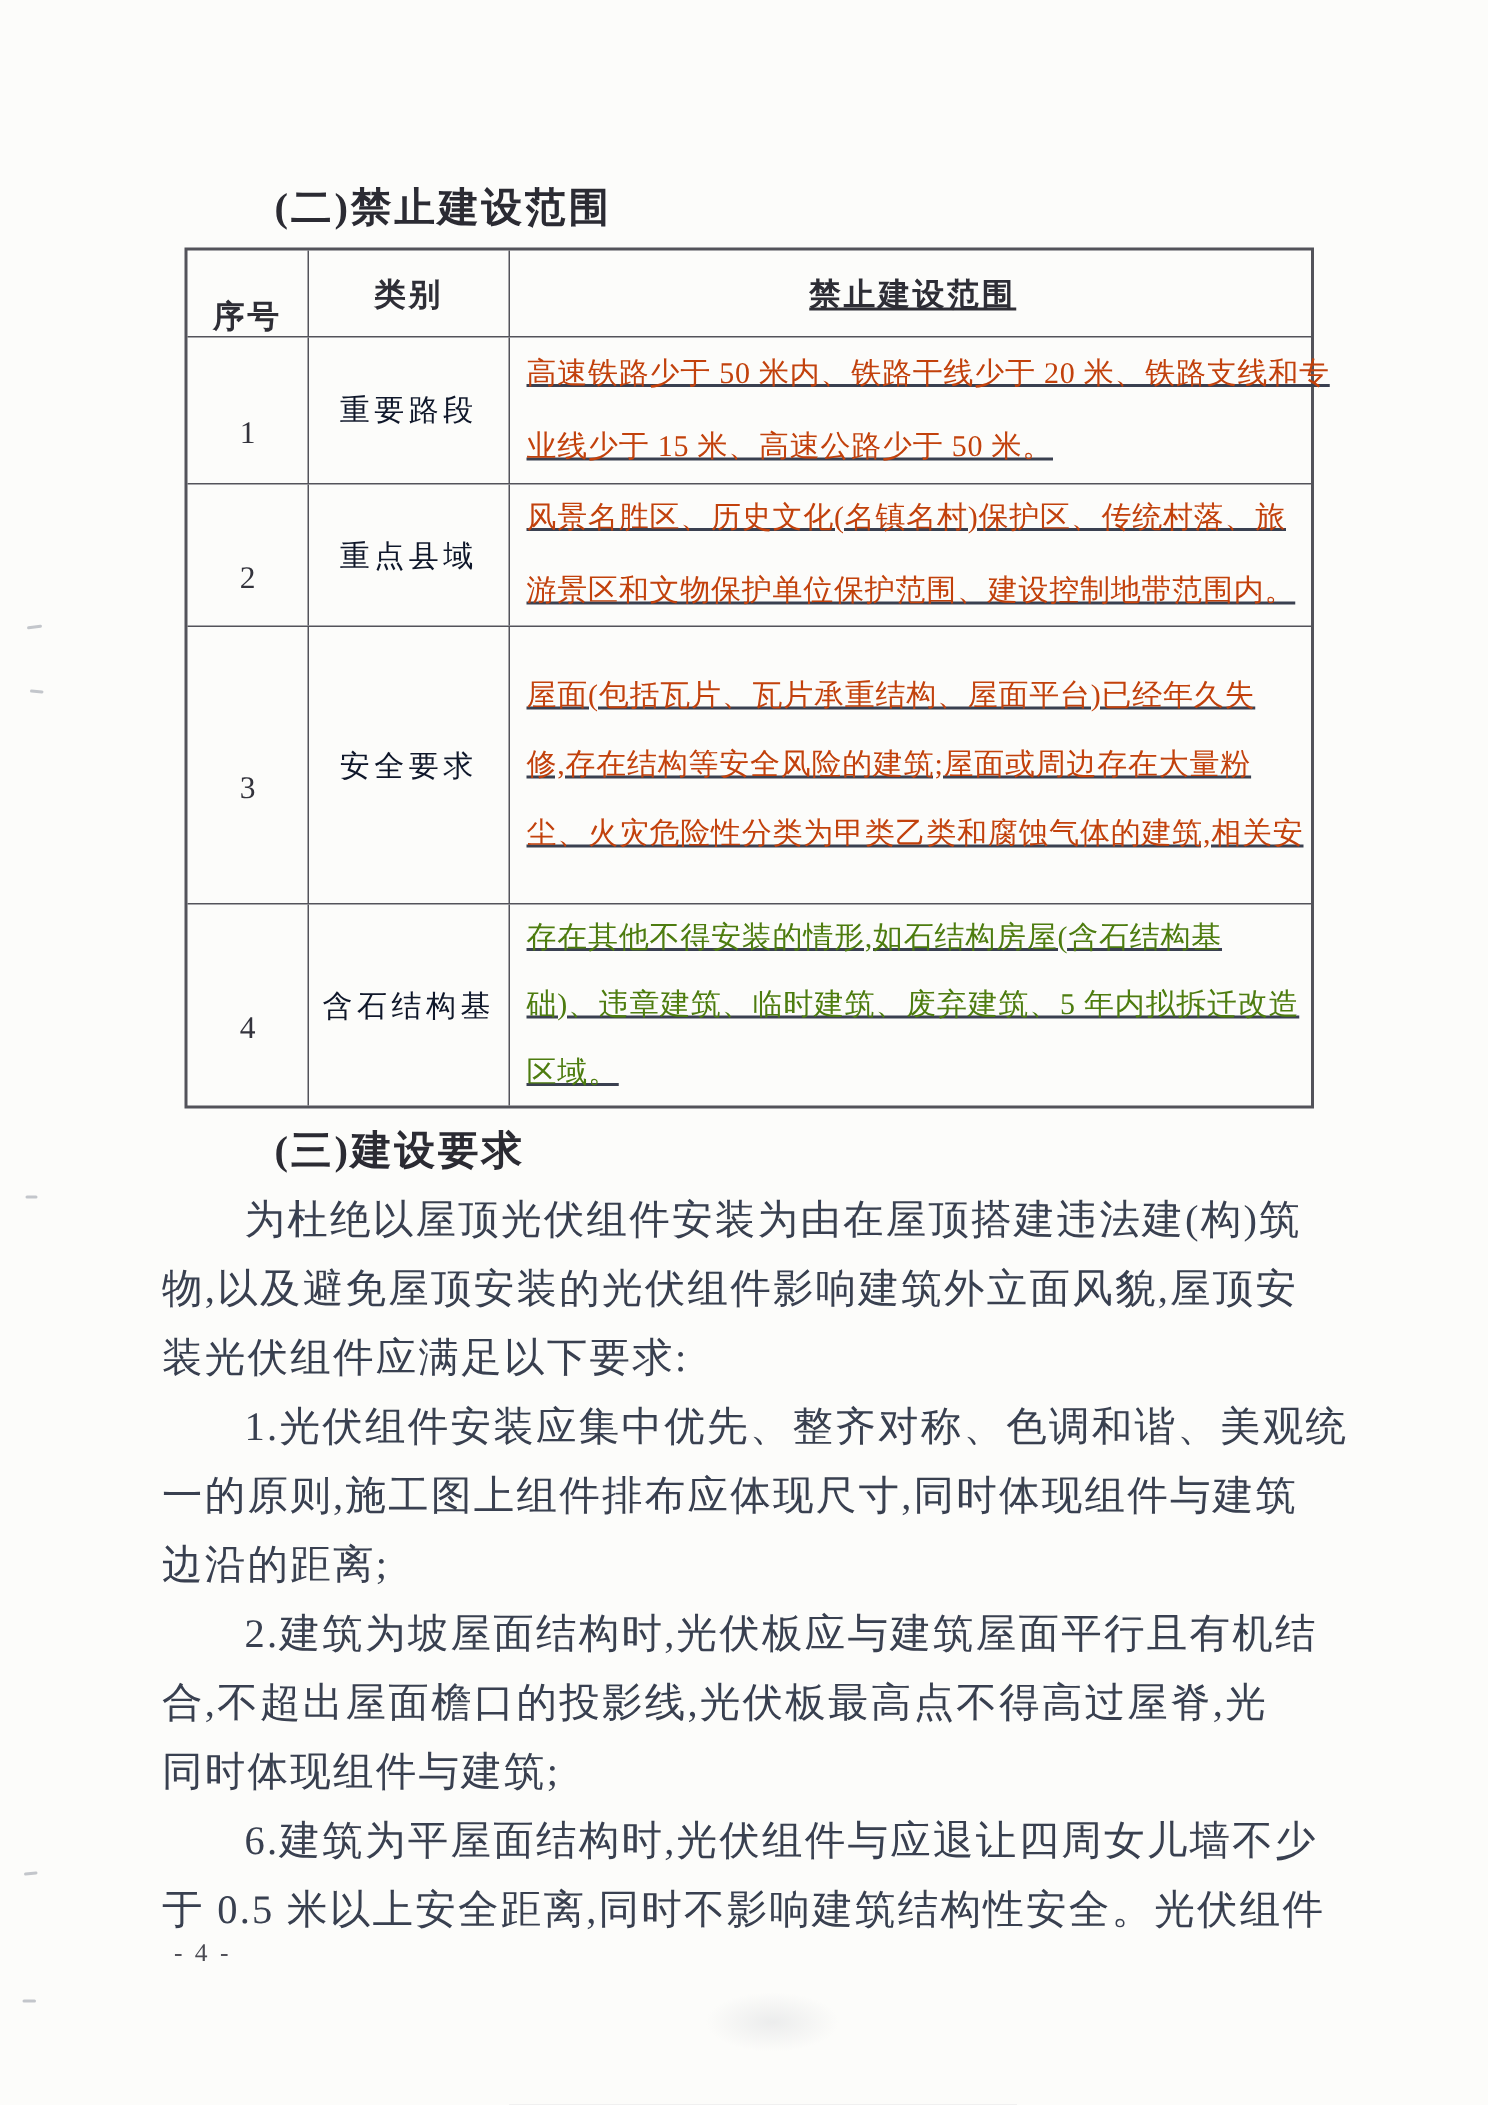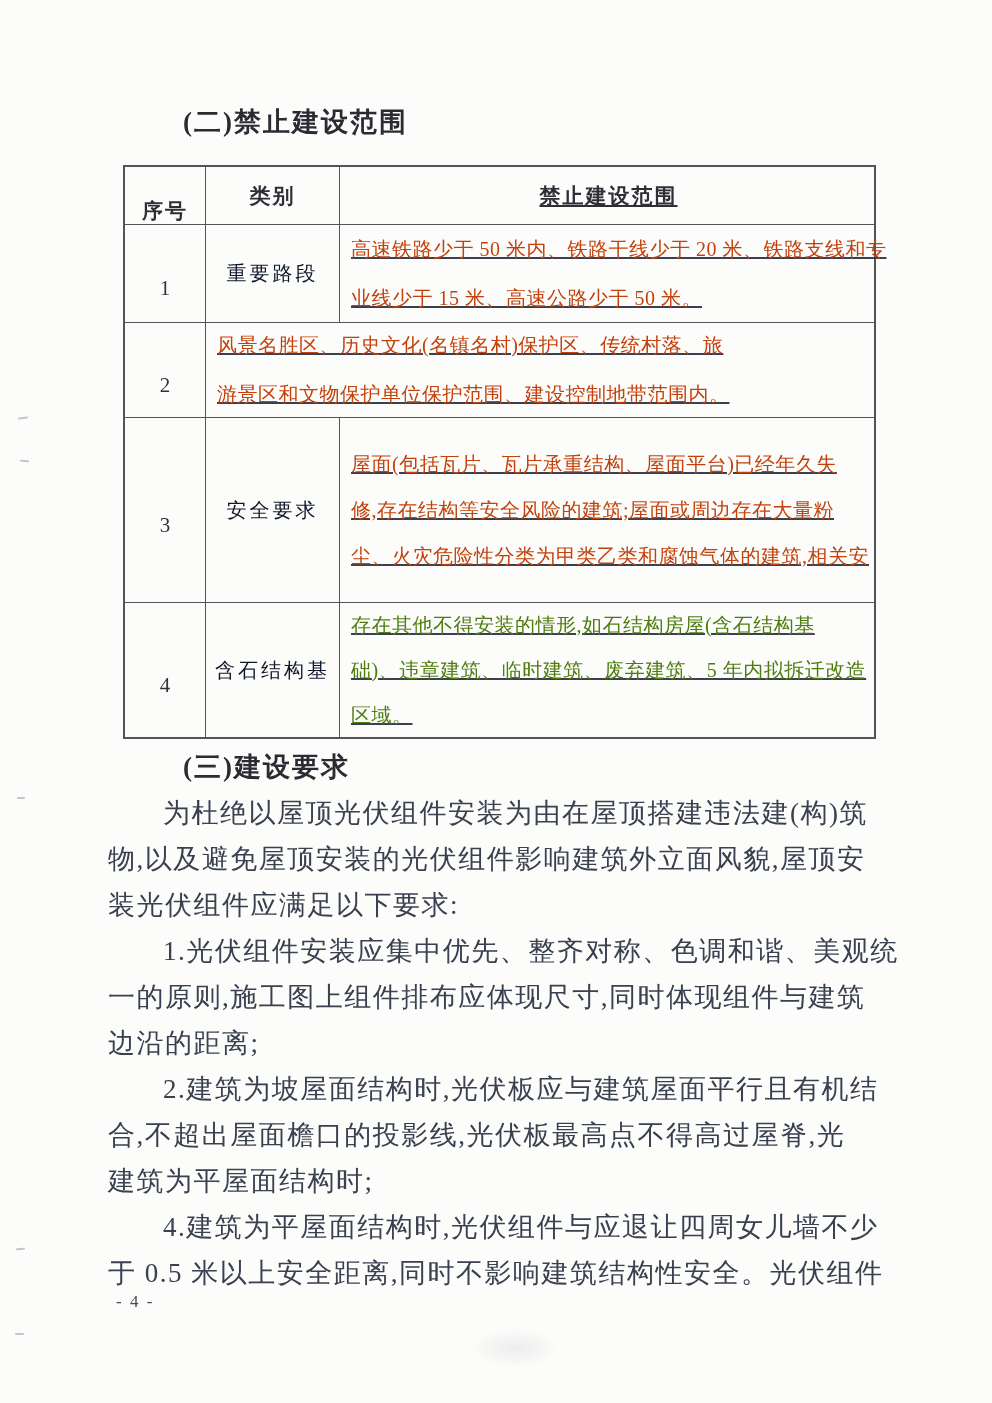--- a/index.html
+++ b/index.html
@@ -4,21 +4,21 @@
 <style>
   html,body { margin:0; padding:0; background:#e8e8e8; }
   .page {
     position:relative; width:992px; height:1403px; margin:0 auto;
     background:#fcfcfa; overflow:hidden;
     font-family:"Liberation Serif","DejaVu Serif",serif;
     color:#3a4050;
   }
   
   .h-sec { font-weight:bold; color:#2b2b33; font-size:27px; letter-spacing:2px; }
-  #heading-ban { position:absolute; left:183px; top:104px; }
+  #heading-ban { position:absolute; left:183px; top:120px; }
 
   
   .tbl { position:absolute; left:123px; top:165px; width:753px; box-sizing:border-box;
          border:2px solid #53535a; }
   .trow { display:flex; border-top:1.5px solid #53535a; box-sizing:border-box; }
   .trow.first { border-top:none; }
   .cell { box-sizing:border-box; border-left:1.5px solid #53535a;
           display:flex; align-items:center; justify-content:center; }
   .cell.cfirst { border-left:none;margin-top:30px; }
   .c1 { width:80px; flex:none; font-size:21px; color:#33333c; }
@@ -72,20 +72,21 @@
       <div class="cell c3">
         <div>
           <div class="cl">高速铁路少于 50 米内、铁路干线少于 20 米、铁路支线和专</div>
           <div class="cl">业线少于 15 米、高速公路少于 50 米。</div>
         </div>
       </div>
     </div>
 
     <div class="trow rh-2">
       <div class="cell cfirst c1">2</div>
+      <div class="cell c2">重点县域</div>
       <div class="cell c3">
         <div>
           <div class="cl">风景名胜区、历史文化(名镇名村)保护区、传统村落、旅</div>
           <div class="cl">游景区和文物保护单位保护范围、建设控制地带范围内。</div>
         </div>
       </div>
     </div>
 
     <div class="trow rh-3">
       <div class="cell cfirst c1">3</div>
@@ -115,22 +116,22 @@
   <div class="bodytext">
     <div class="bl h-sec hl" style="font-size:27px">(三)建设要求</div>
     <div class="bl ind">为杜绝以屋顶光伏组件安装为由在屋顶搭建违法建(构)筑</div>
     <div class="bl">物,以及避免屋顶安装的光伏组件影响建筑外立面风貌,屋顶安</div>
     <div class="bl">装光伏组件应满足以下要求:</div>
     <div class="bl ind">1.光伏组件安装应集中优先、整齐对称、色调和谐、美观统</div>
     <div class="bl">一的原则,施工图上组件排布应体现尺寸,同时体现组件与建筑</div>
     <div class="bl">边沿的距离;</div>
     <div class="bl ind">2.建筑为坡屋面结构时,光伏板应与建筑屋面平行且有机结</div>
     <div class="bl">合,不超出屋面檐口的投影线,光伏板最高点不得高过屋脊,光</div>
-    <div class="bl">建筑为平屋面结构时;</div>
-    <div class="bl ind">4.建筑为平屋面结构时,光伏组件与应退让四周女儿墙不少</div>
+    <div class="bl">同时体现组件与建筑;</div>
+    <div class="bl ind">6.建筑为平屋面结构时,光伏组件与应退让四周女儿墙不少</div>
     <div class="bl">于 0.5 米以上安全距离,同时不影响建筑结构性安全。光伏组件</div>
   </div>
 
   <div class="footer">- 4 -</div>
 
   <div class="mark" style="left:18px; top:417px; width:10px; transform:rotate(-8deg);"></div>
   <div class="mark" style="left:20px; top:460px; width:9px; transform:rotate(5deg);"></div>
   <div class="mark" style="left:17px; top:797px; width:8px;"></div>
   <div class="mark" style="left:16px; top:1248px; width:9px; transform:rotate(-6deg);"></div>
   <div class="mark" style="left:15px; top:1333px; width:9px;"></div>

